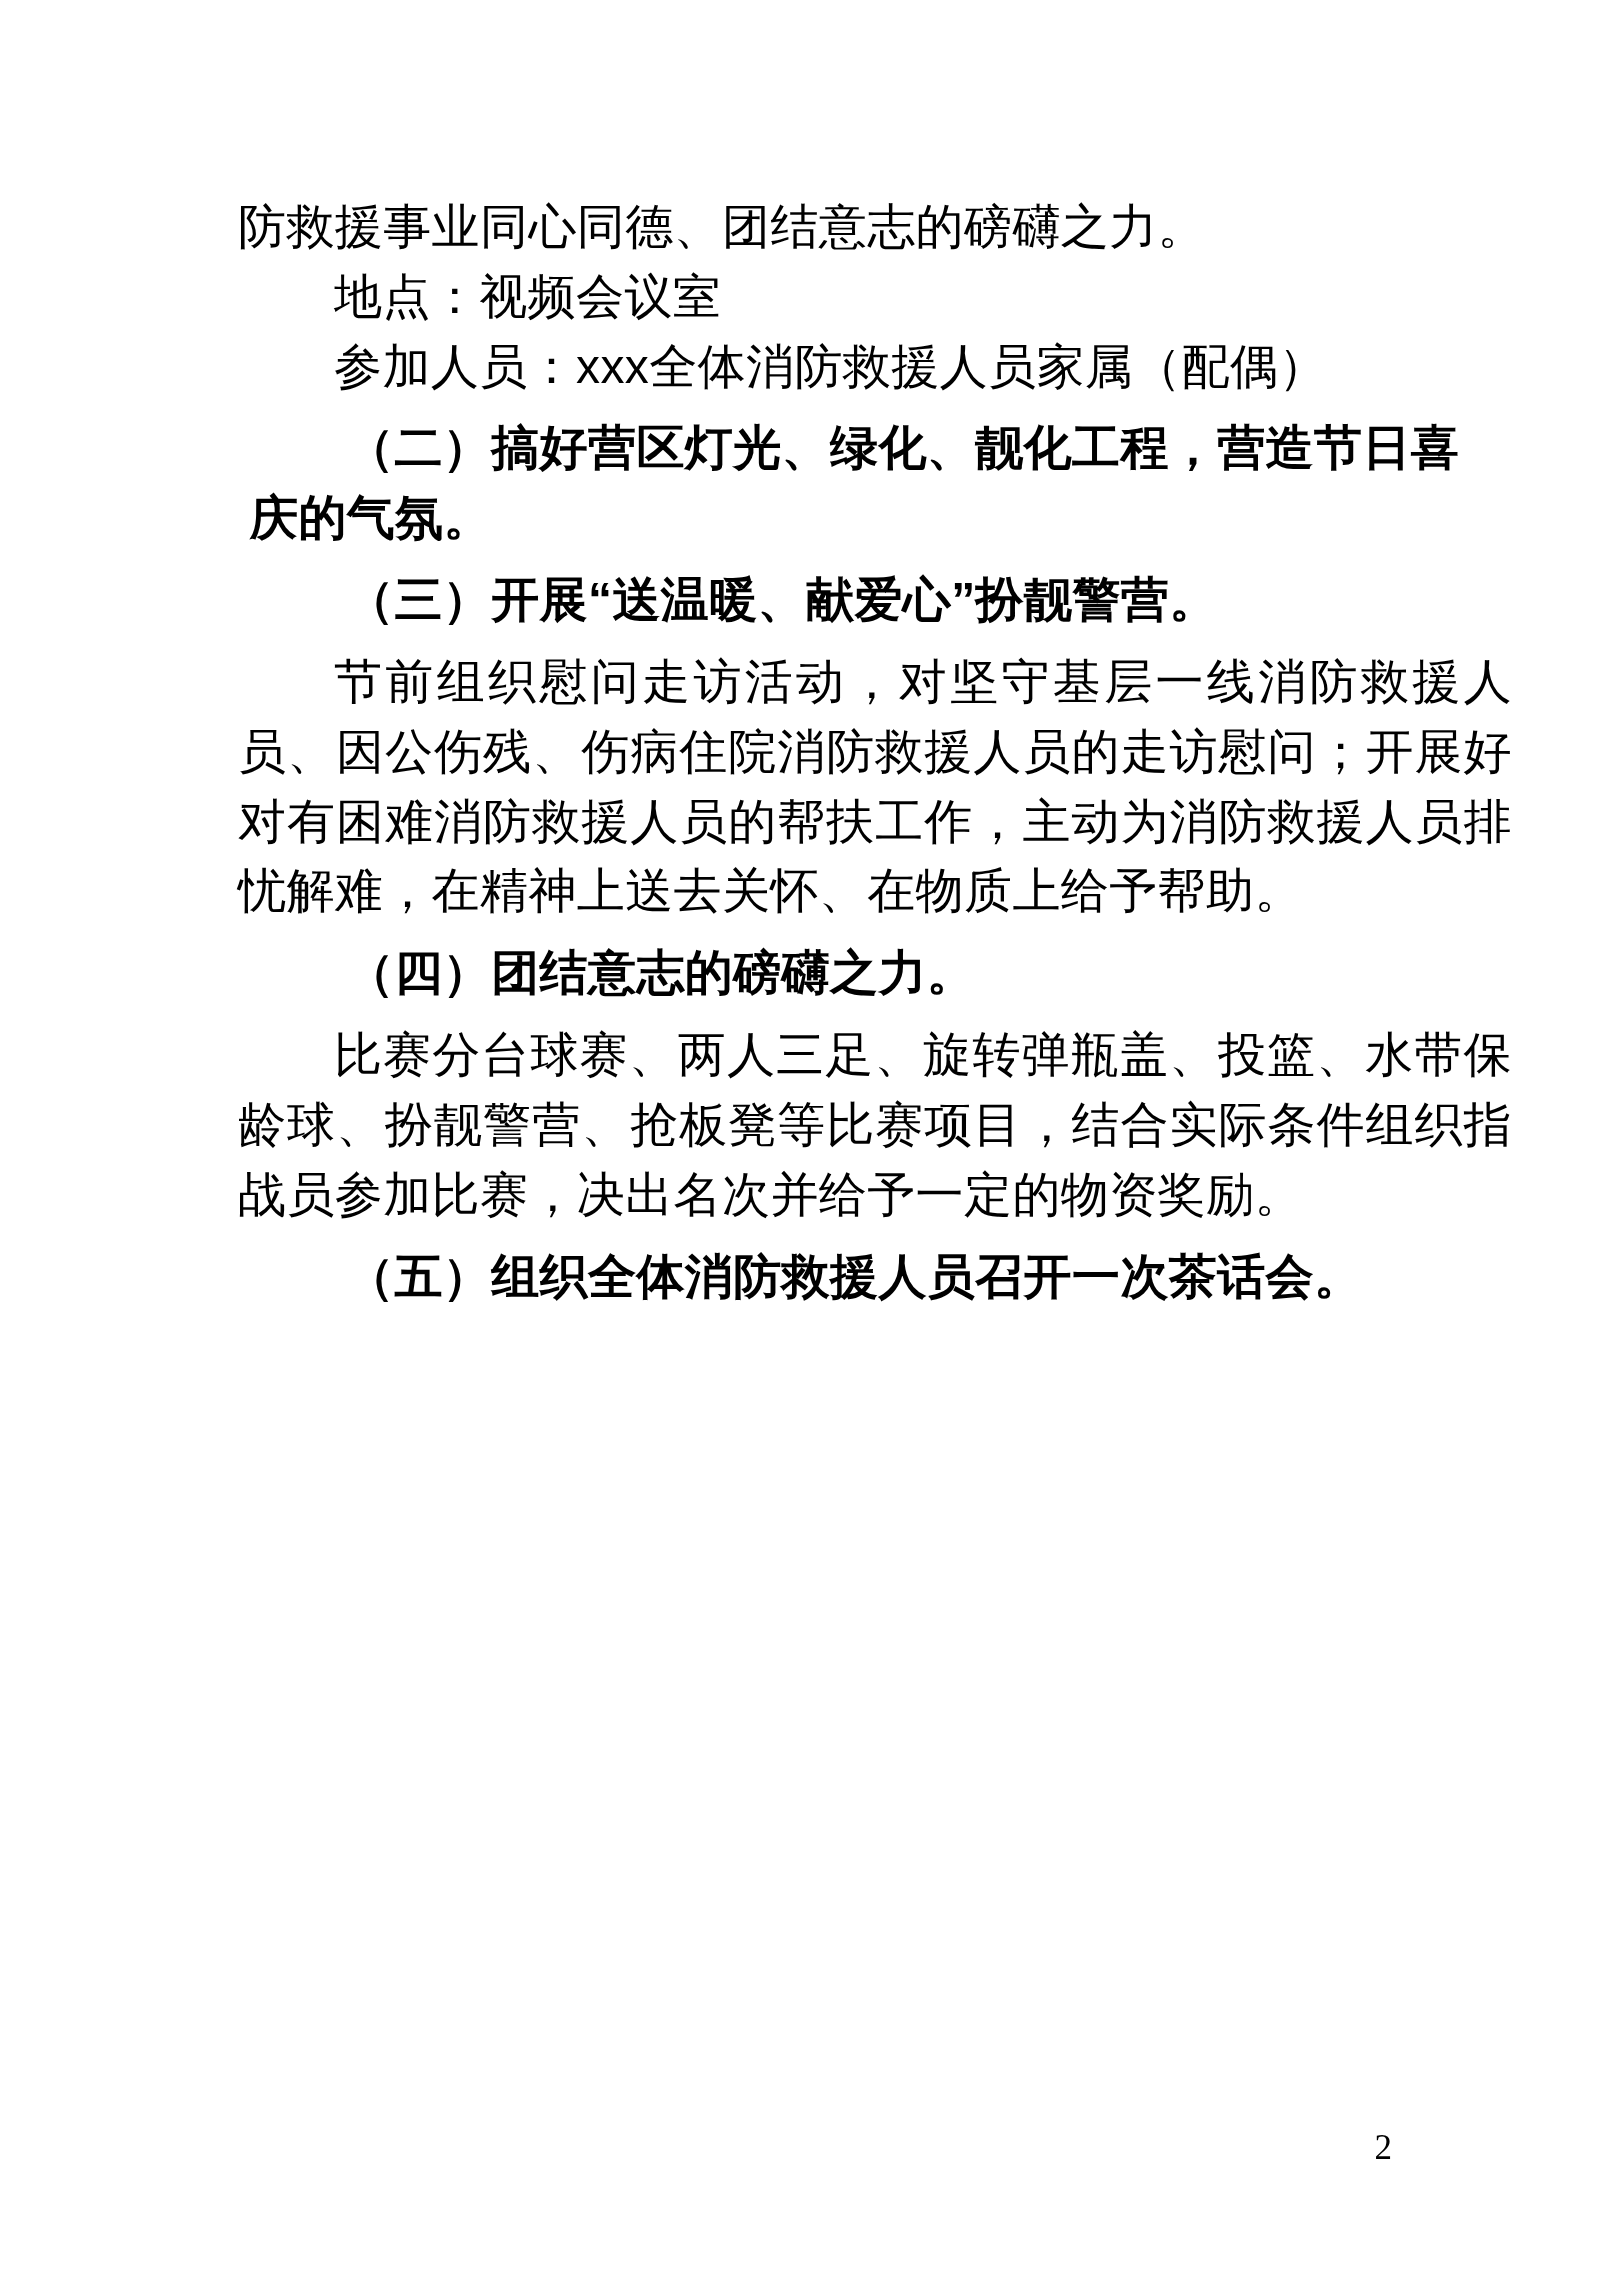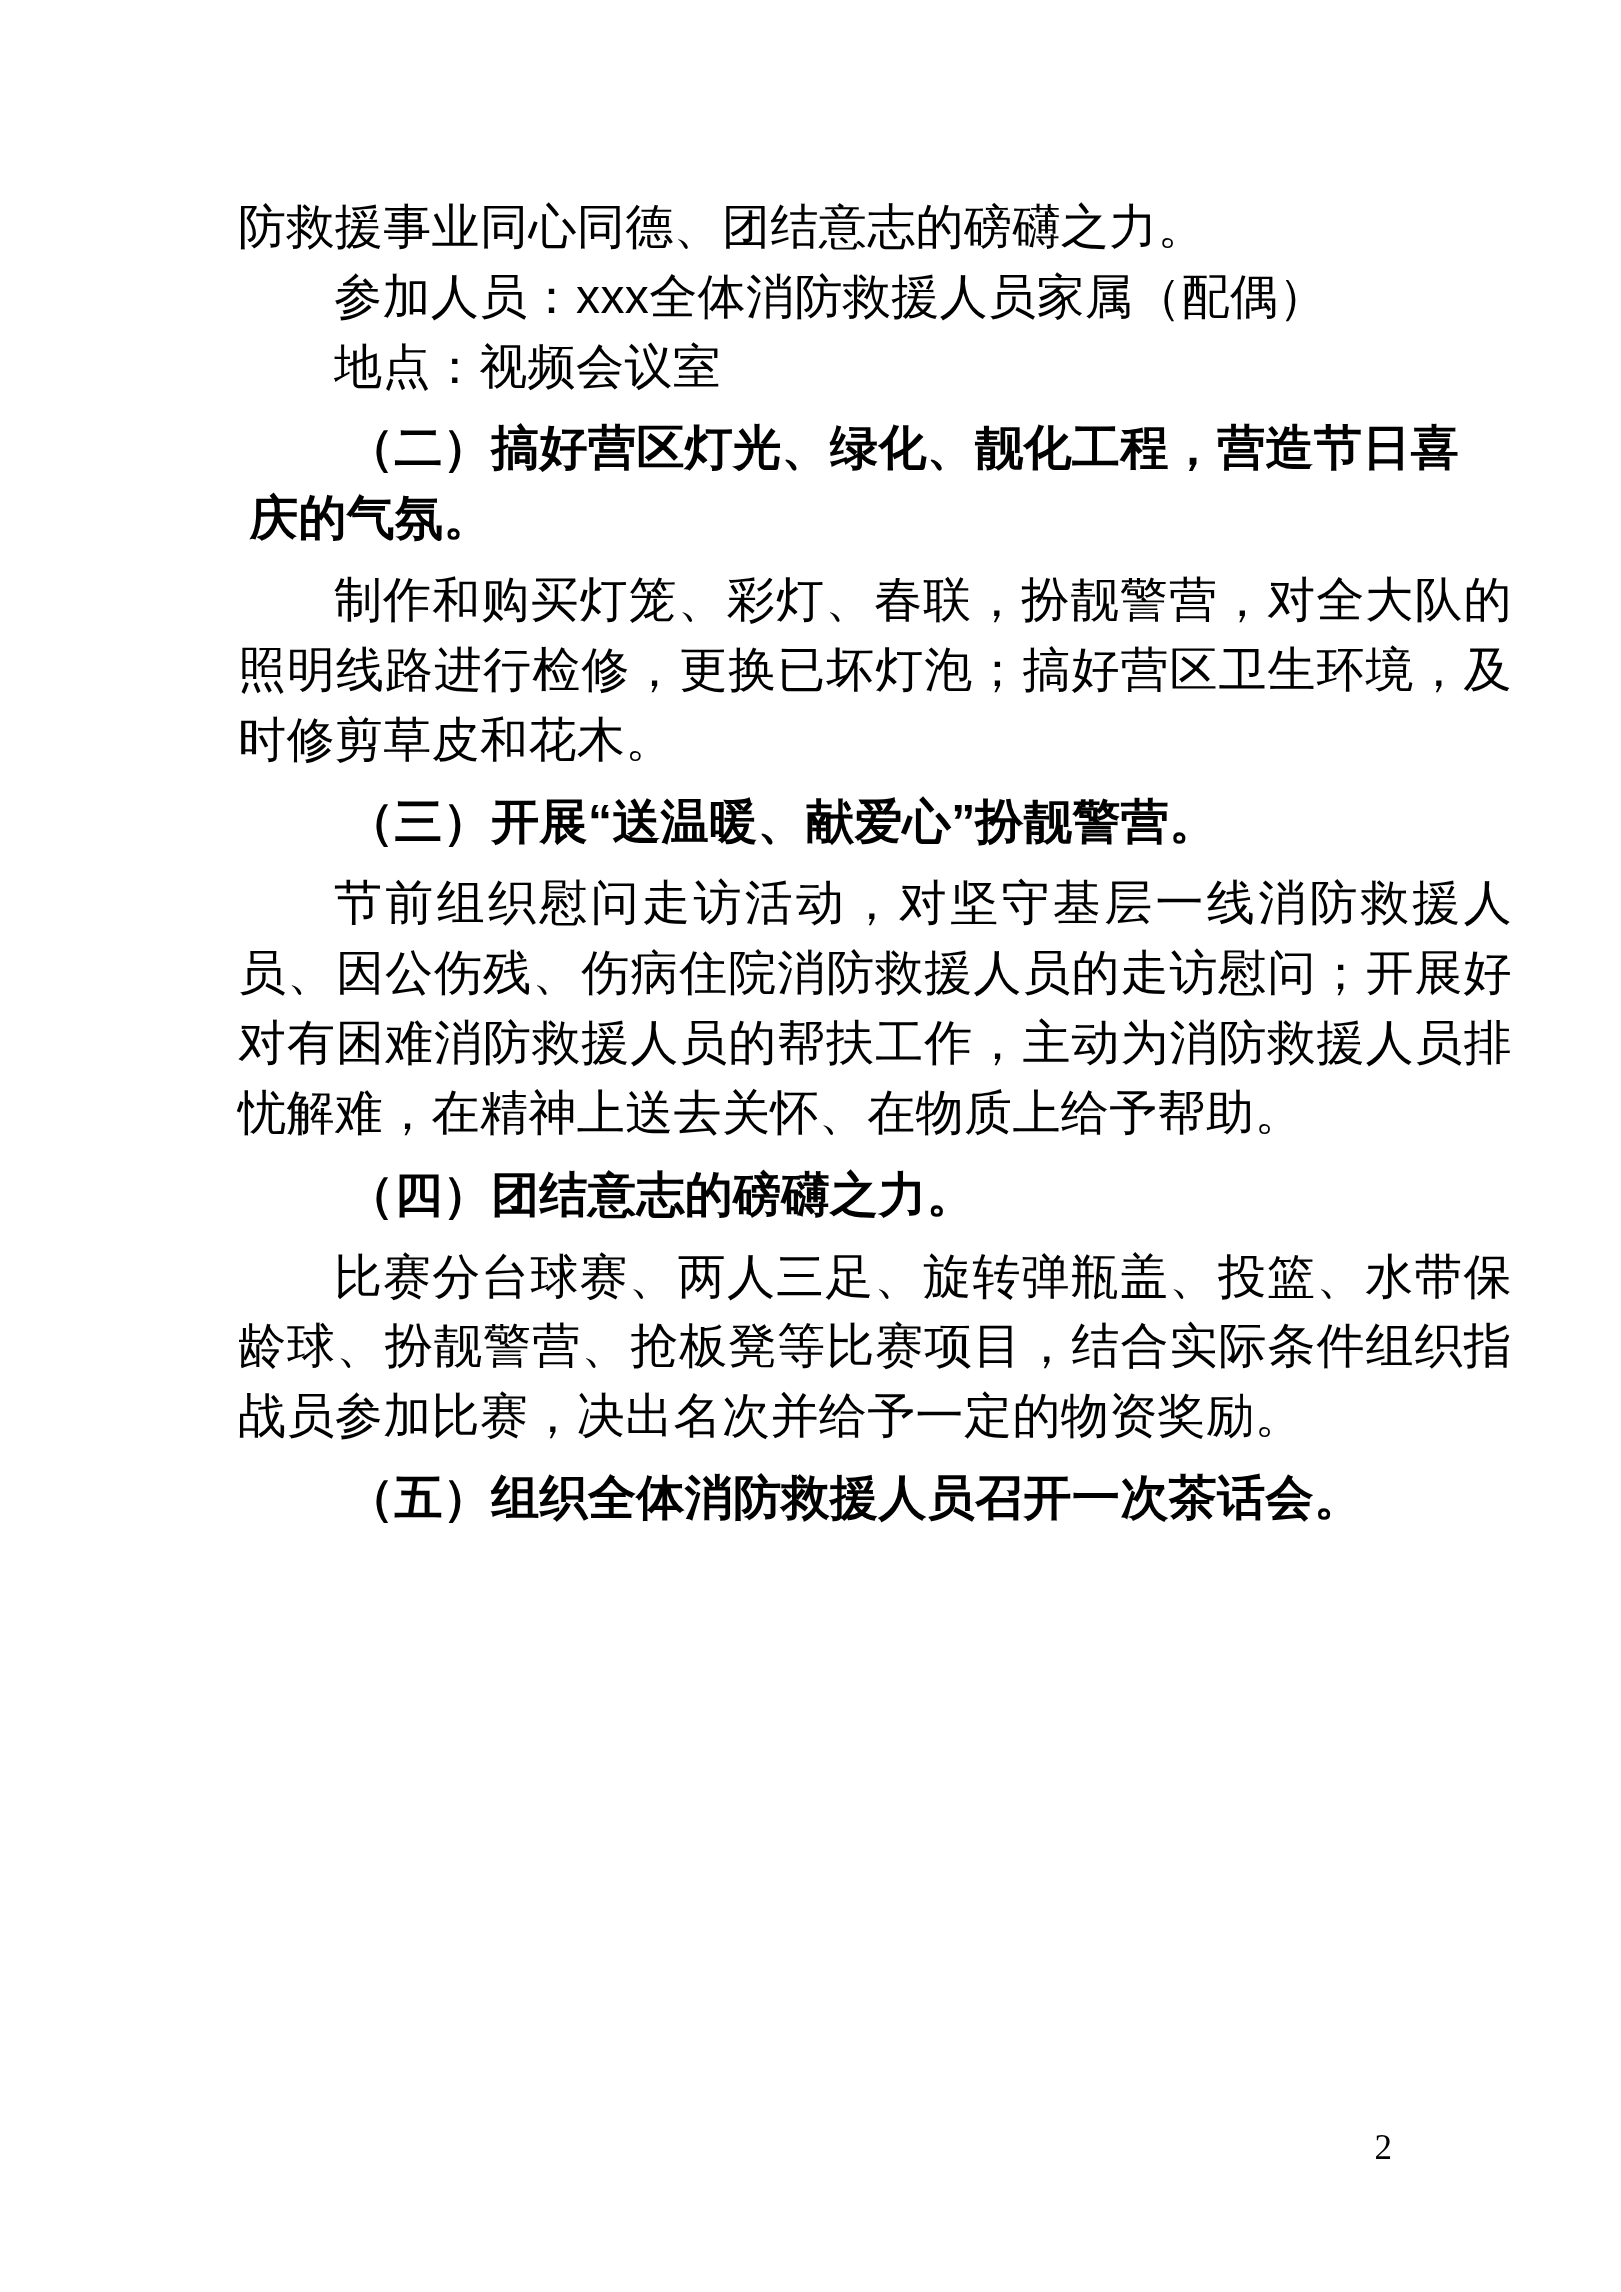--- a/index.html
+++ b/index.html
@@ -60,27 +60,26 @@
 </head>
 <body>
 
 <div class="page">
 
   <div class="content">
 
     <p class="para">防救援事业同心同德、团结意志的磅礴之力。</p>
 
 
+    <p class="para indent">地点：视频会议室</p>
+
     <p class="para indent">参加人员：xxx全体消防救援人员家属（配偶）</p>
-
-    <p class="para indent">地点：视频会议室</p>
 
     <p class="heading">（二）搞好营区灯光、绿化、靓化工程，营造节日喜庆的气氛。</p>
 
-    <p class="para indent">制作和购买灯笼、彩灯、春联，扮靓警营，对全大队的照明线路进行检修，更换已坏灯泡；搞好营区卫生环境，及时修剪草皮和花木。</p>
 
     <p class="heading">（三）开展“送温暖、献爱心”扮靓警营。</p>
 
     <p class="para indent">节前组织慰问走访活动，对坚守基层一线消防救援人员、因公伤残、伤病住院消防救援人员的走访慰问；开展好对有困难消防救援人员的帮扶工作，主动为消防救援人员排忧解难，在精神上送去关怀、在物质上给予帮助。</p>
 
     <p class="heading">（四）团结意志的磅礴之力。</p>
 
     <p class="para indent">比赛分台球赛、两人三足、旋转弹瓶盖、投篮、水带保龄球、扮靓警营、抢板凳等比赛项目，结合实际条件组织指战员参加比赛，决出名次并给予一定的物资奖励。</p>
 
     <p class="heading">（五）组织全体消防救援人员召开一次茶话会。</p>

